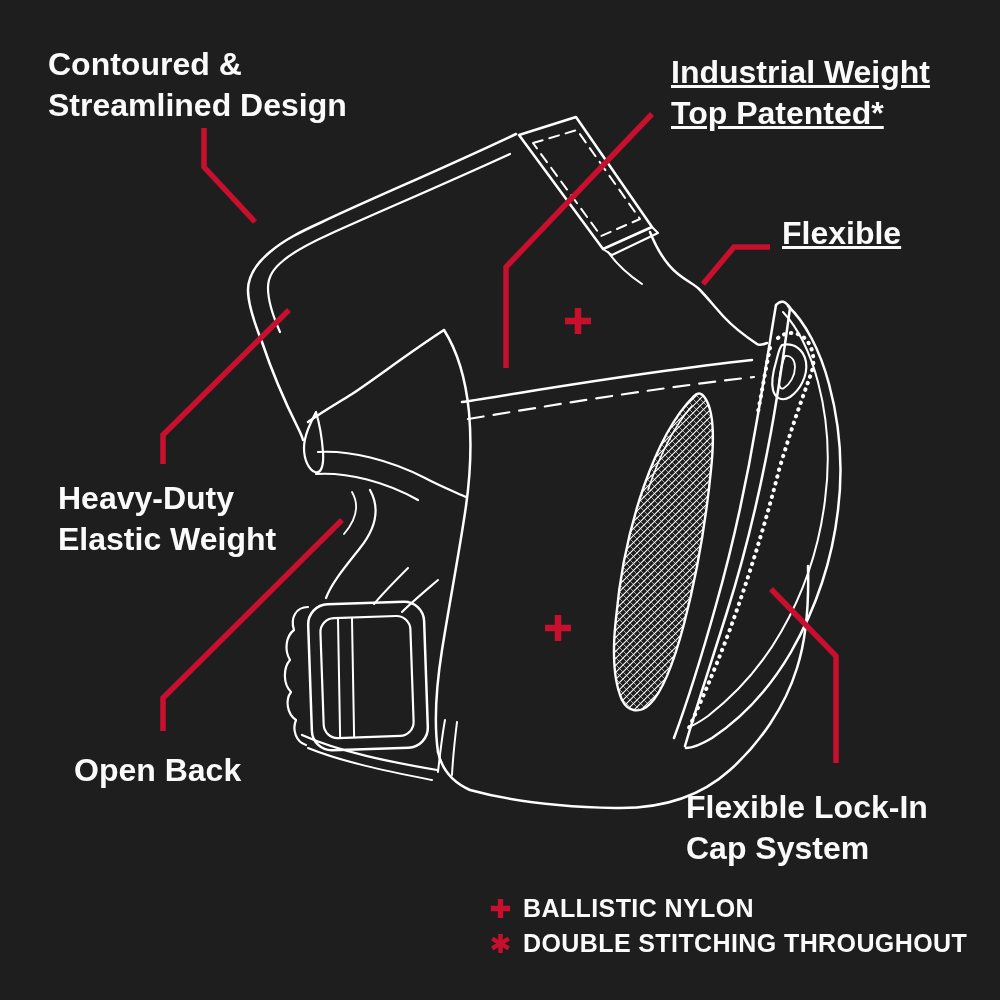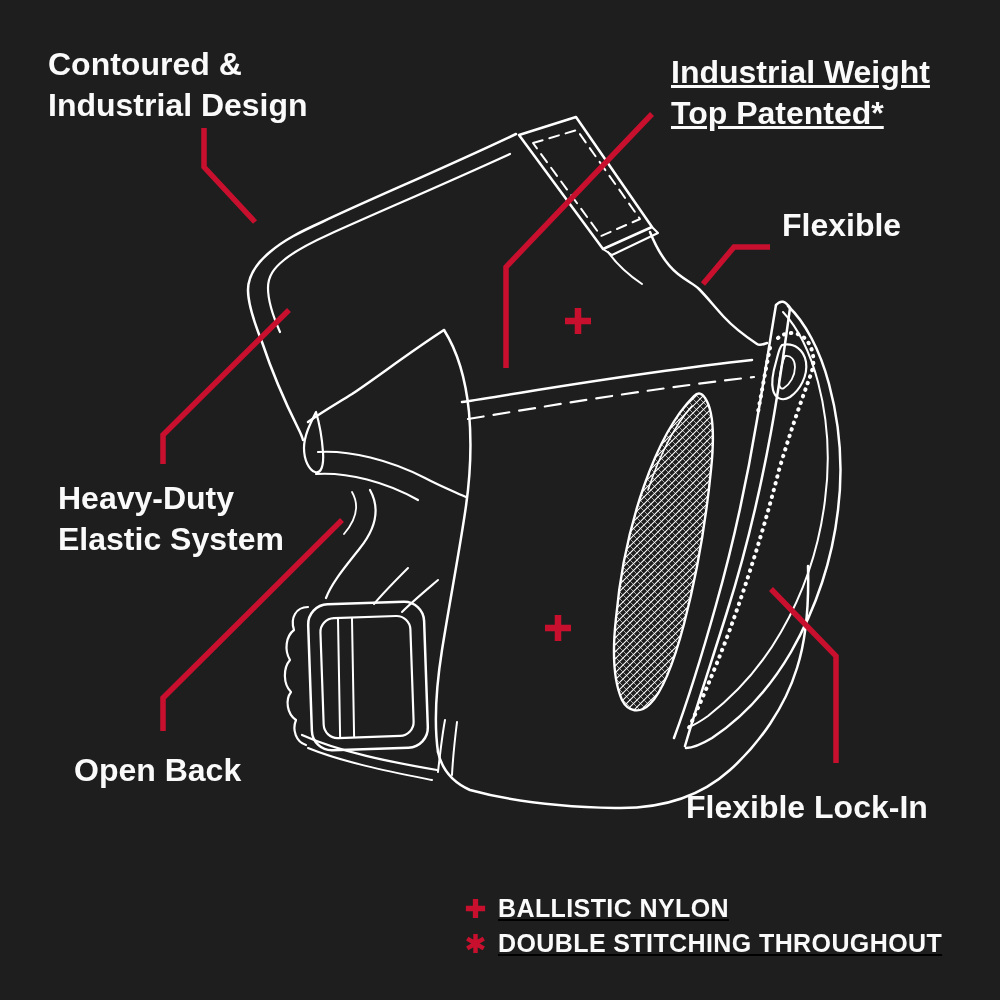--- a/index.html
+++ b/index.html
@@ -9,25 +9,25 @@
     font-family:"Liberation Sans",sans-serif;
   }
   .artwork{position:absolute;left:0;top:0;width:1000px;height:1000px;}
   .label{
     position:absolute;color:var(--text,#fafafa);
     font-weight:700;font-size:32px;line-height:41px;letter-spacing:0;
     white-space:nowrap;
   }
   .label-contoured{left:48px;top:44px;}
   .label-industrial{left:671px;top:52px;text-decoration:underline;}
-  .label-flexible{left:782px;top:205px;}
+  .label-flexible{left:782px;top:213px;text-decoration:underline;}
   .label-heavy{left:58px;top:478px;}
   .label-open{left:74px;top:750px;}
   .label-patented{left:686px;top:787px;}
-  .legend{position:absolute;left:463px;top:893px;text-decoration:underline;}
+  .legend{position:absolute;left:488px;top:893px;}
   .legend-row{display:flex;align-items:center;gap:10px;height:30px;margin-bottom:5px;}
   .legend-row .marker{width:25px;height:25px;flex:0 0 25px;}
   .legend-row .legend-text{
     color:var(--text,#fafafa);font-weight:700;font-size:25px;letter-spacing:.4px;white-space:nowrap;
   }
   .stroke-w{stroke:var(--line,#fff);fill:none;stroke-linecap:round;stroke-linejoin:round;}
   .stroke-r{stroke:var(--accent,#c8102e);fill:none;}
 </style>
 </head>
 <body>
@@ -114,43 +114,44 @@
     </g>
 
     <g>
       <path class="stroke-r" stroke-width="6.5" d="M578,308 V334 M565,321 H591"></path>
       <path class="stroke-r" stroke-width="6.5" d="M558,615 V641 M545,628 H571"></path>
     </g>
   </svg>
 
   <div class="label label-contoured">
     <div>Contoured &amp;</div>
-    <div>Industrial Design</div>
+    <div>Streamlined Design</div>
   </div>
 
   <div class="label label-industrial">
     <div>Industrial Weight</div>
     <div>Top Patented*</div>
   </div>
 
   <div class="label label-flexible">
     <div>Flexible</div>
   </div>
 
   <div class="label label-heavy">
     <div>Heavy-Duty</div>
-    <div>Elastic System</div>
+    <div>Elastic Weight</div>
   </div>
 
   <div class="label label-open">
     <div>Open Back</div>
   </div>
 
   <div class="label label-patented">
     <div>Flexible Lock-In</div>
+    <div>Cap System</div>
   </div>
 
   <div class="legend">
     <div class="legend-row">
       <svg class="marker" viewBox="0 0 26 26">
         <path d="M13,3 V23 M3,13 H23" stroke="var(--accent,#c8102e)" stroke-width="5.5" fill="none"></path>
       </svg>
       <span class="legend-text">BALLISTIC NYLON</span>
     </div>
     <div class="legend-row">

